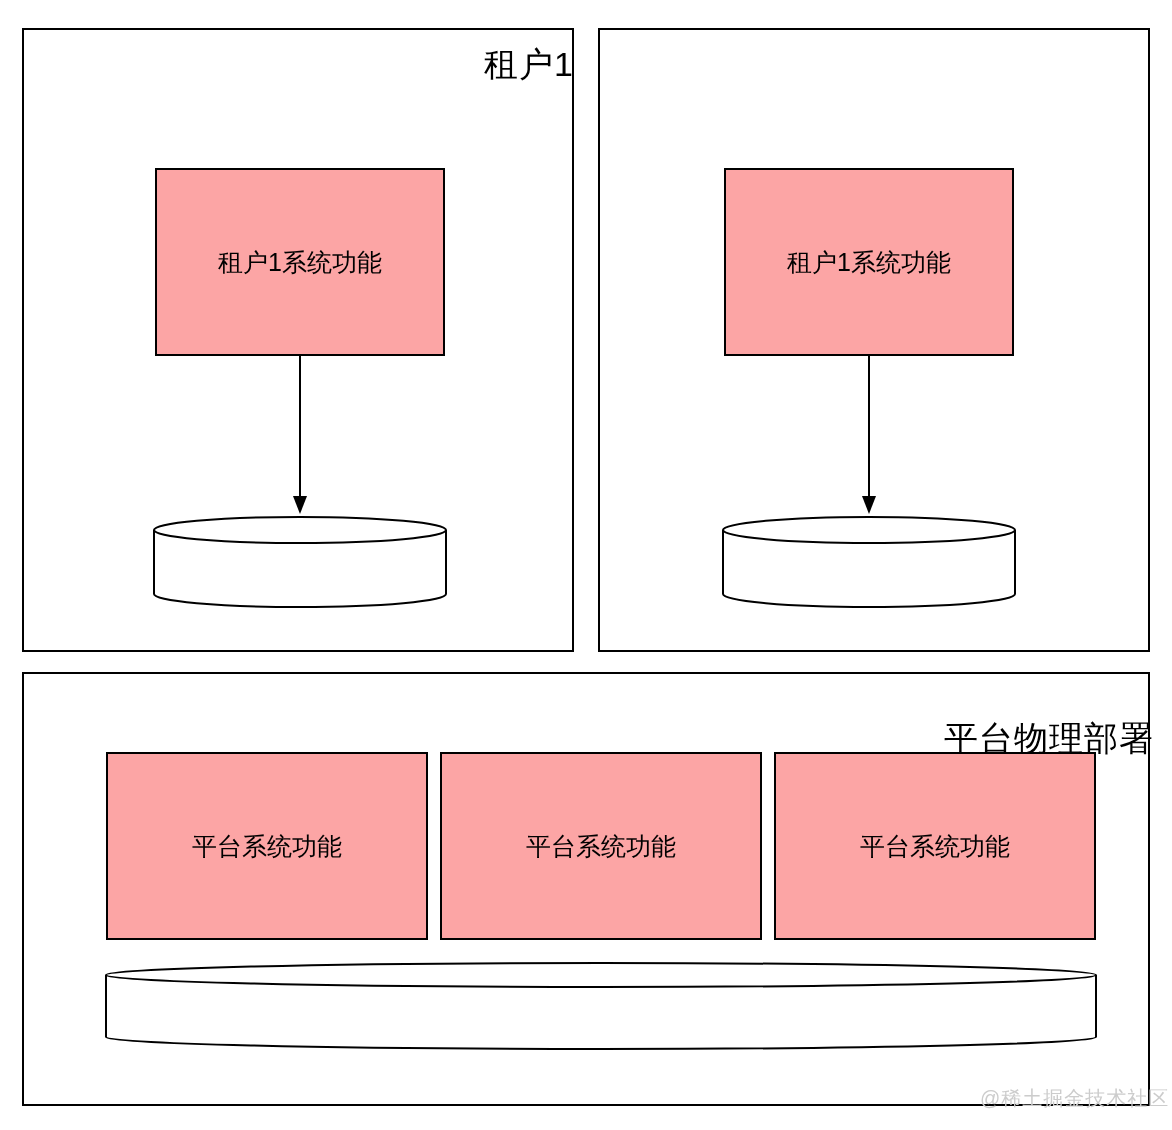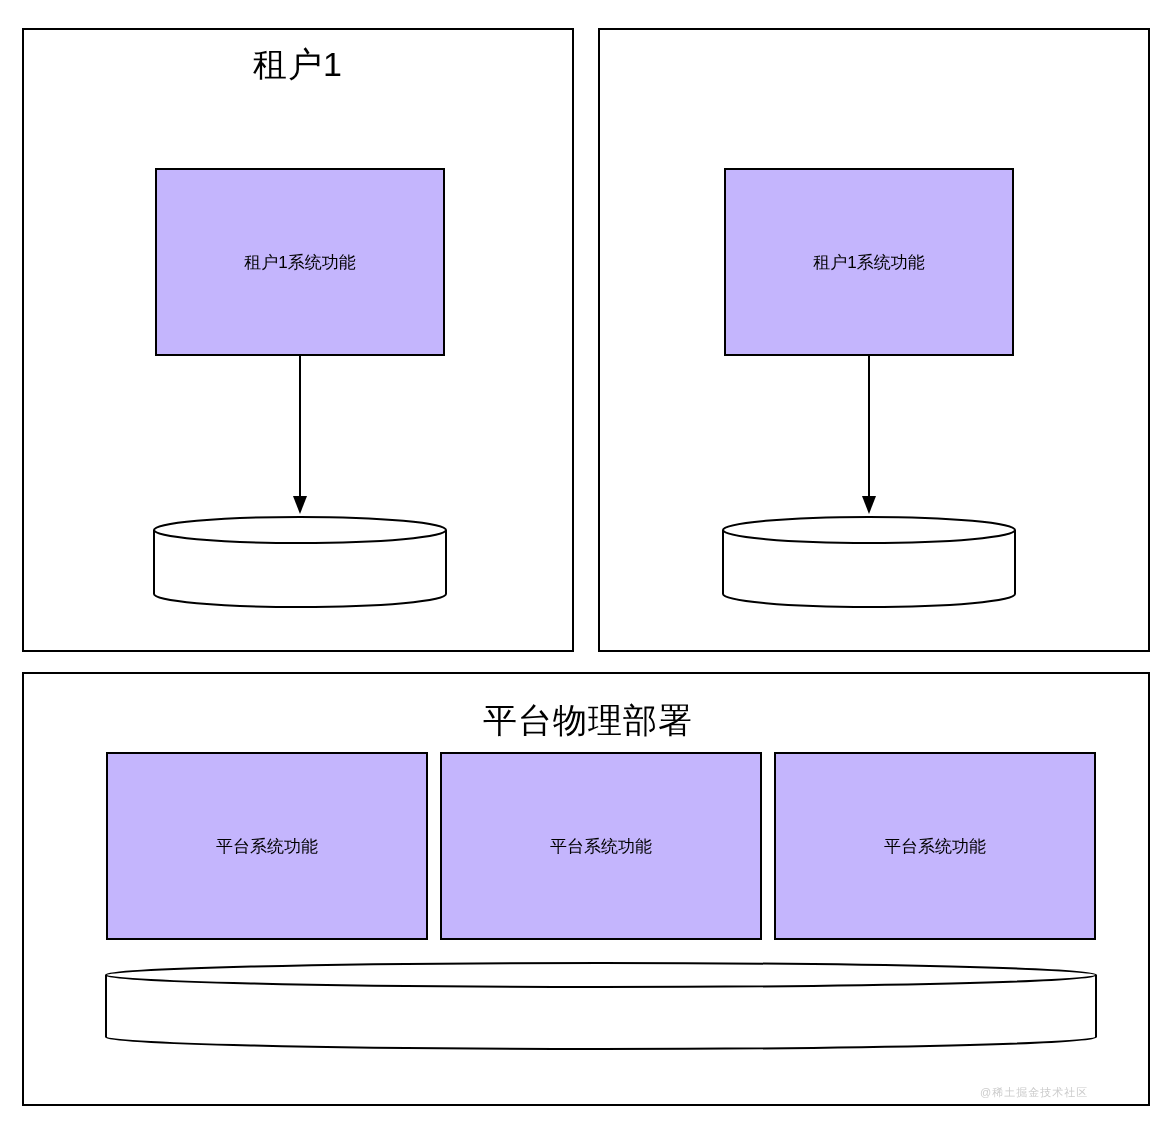--- a/index.html
+++ b/index.html
@@ -24,54 +24,54 @@
   .box {
     position: absolute;
     border: 2px solid #000000;
     background: #ffffff;
     box-sizing: border-box;
   }
   .container-title {
     position: absolute;
     left: 0;
     right: 0;
-    text-align: center;
+    text-align: right;
     font-size: 34px;
     line-height: 40px;
     letter-spacing: 1px;
   }
   .fn-box {
     position: absolute;
     border: 2px solid #000000;
-    background: #c4b5fd;
+    background: #fca5a5;
     box-sizing: border-box;
     display: flex;
     align-items: center;
     justify-content: center;
-    font-size: 17px;
+    font-size: 25px;
   }
   .cyl {
     position: absolute;
   }
   .cyl svg {
     display: block;
   }
   .cyl-label {
     position: absolute;
     left: 0; right: 0;
     text-align: center;
     font-size: 25px;
     pointer-events: none;
   }
   .arrow {
     position: absolute;
   }
   .watermark {
     position: absolute;
-    font-size: 11px;
+    font-size: 20px;
     color: #cccccc;
     letter-spacing: 1px;
     white-space: nowrap;
   }
 
   
   #tenant1-container { left: 22px; top: 28px; width: 552px; height: 624px; }
   #tenant1-title { top: 44px; left: 22px; width: 552px; }
   #tenant1-fn { left: 155px; top: 168px; width: 290px; height: 188px; }
   #tenant1-arrow { left: 280px; top: 356px; width: 40px; height: 160px; }
@@ -81,21 +81,21 @@
   
   #tenant2-container { left: 598px; top: 28px; width: 552px; height: 624px; }
   #tenant2-title { top: 44px; left: 598px; width: 552px; }
   #tenant2-fn { left: 724px; top: 168px; width: 290px; height: 188px; }
   #tenant2-arrow { left: 849px; top: 356px; width: 40px; height: 160px; }
   #tenant2-cyl { left: 721px; top: 516px; width: 296px; height: 92px; }
   #tenant2-cyl-label { top: 552px; }
 
   
   #platform-container { left: 22px; top: 672px; width: 1128px; height: 434px; }
-  #platform-title { top: 700px; left: 22px; width: 1132px; }
+  #platform-title { top: 718px; left: 22px; width: 1132px; }
   #platform-fn-0 { left: 106px; top: 752px; width: 322px; height: 188px; }
   #platform-fn-1 { left: 440px; top: 752px; width: 322px; height: 188px; }
   #platform-fn-2 { left: 774px; top: 752px; width: 322px; height: 188px; }
   #platform-cyl { left: 104px; top: 962px; width: 994px; height: 88px; }
 
   #watermark { left: 980px; top: 1085px; }
 </style>
 </head>
 <body>
 

